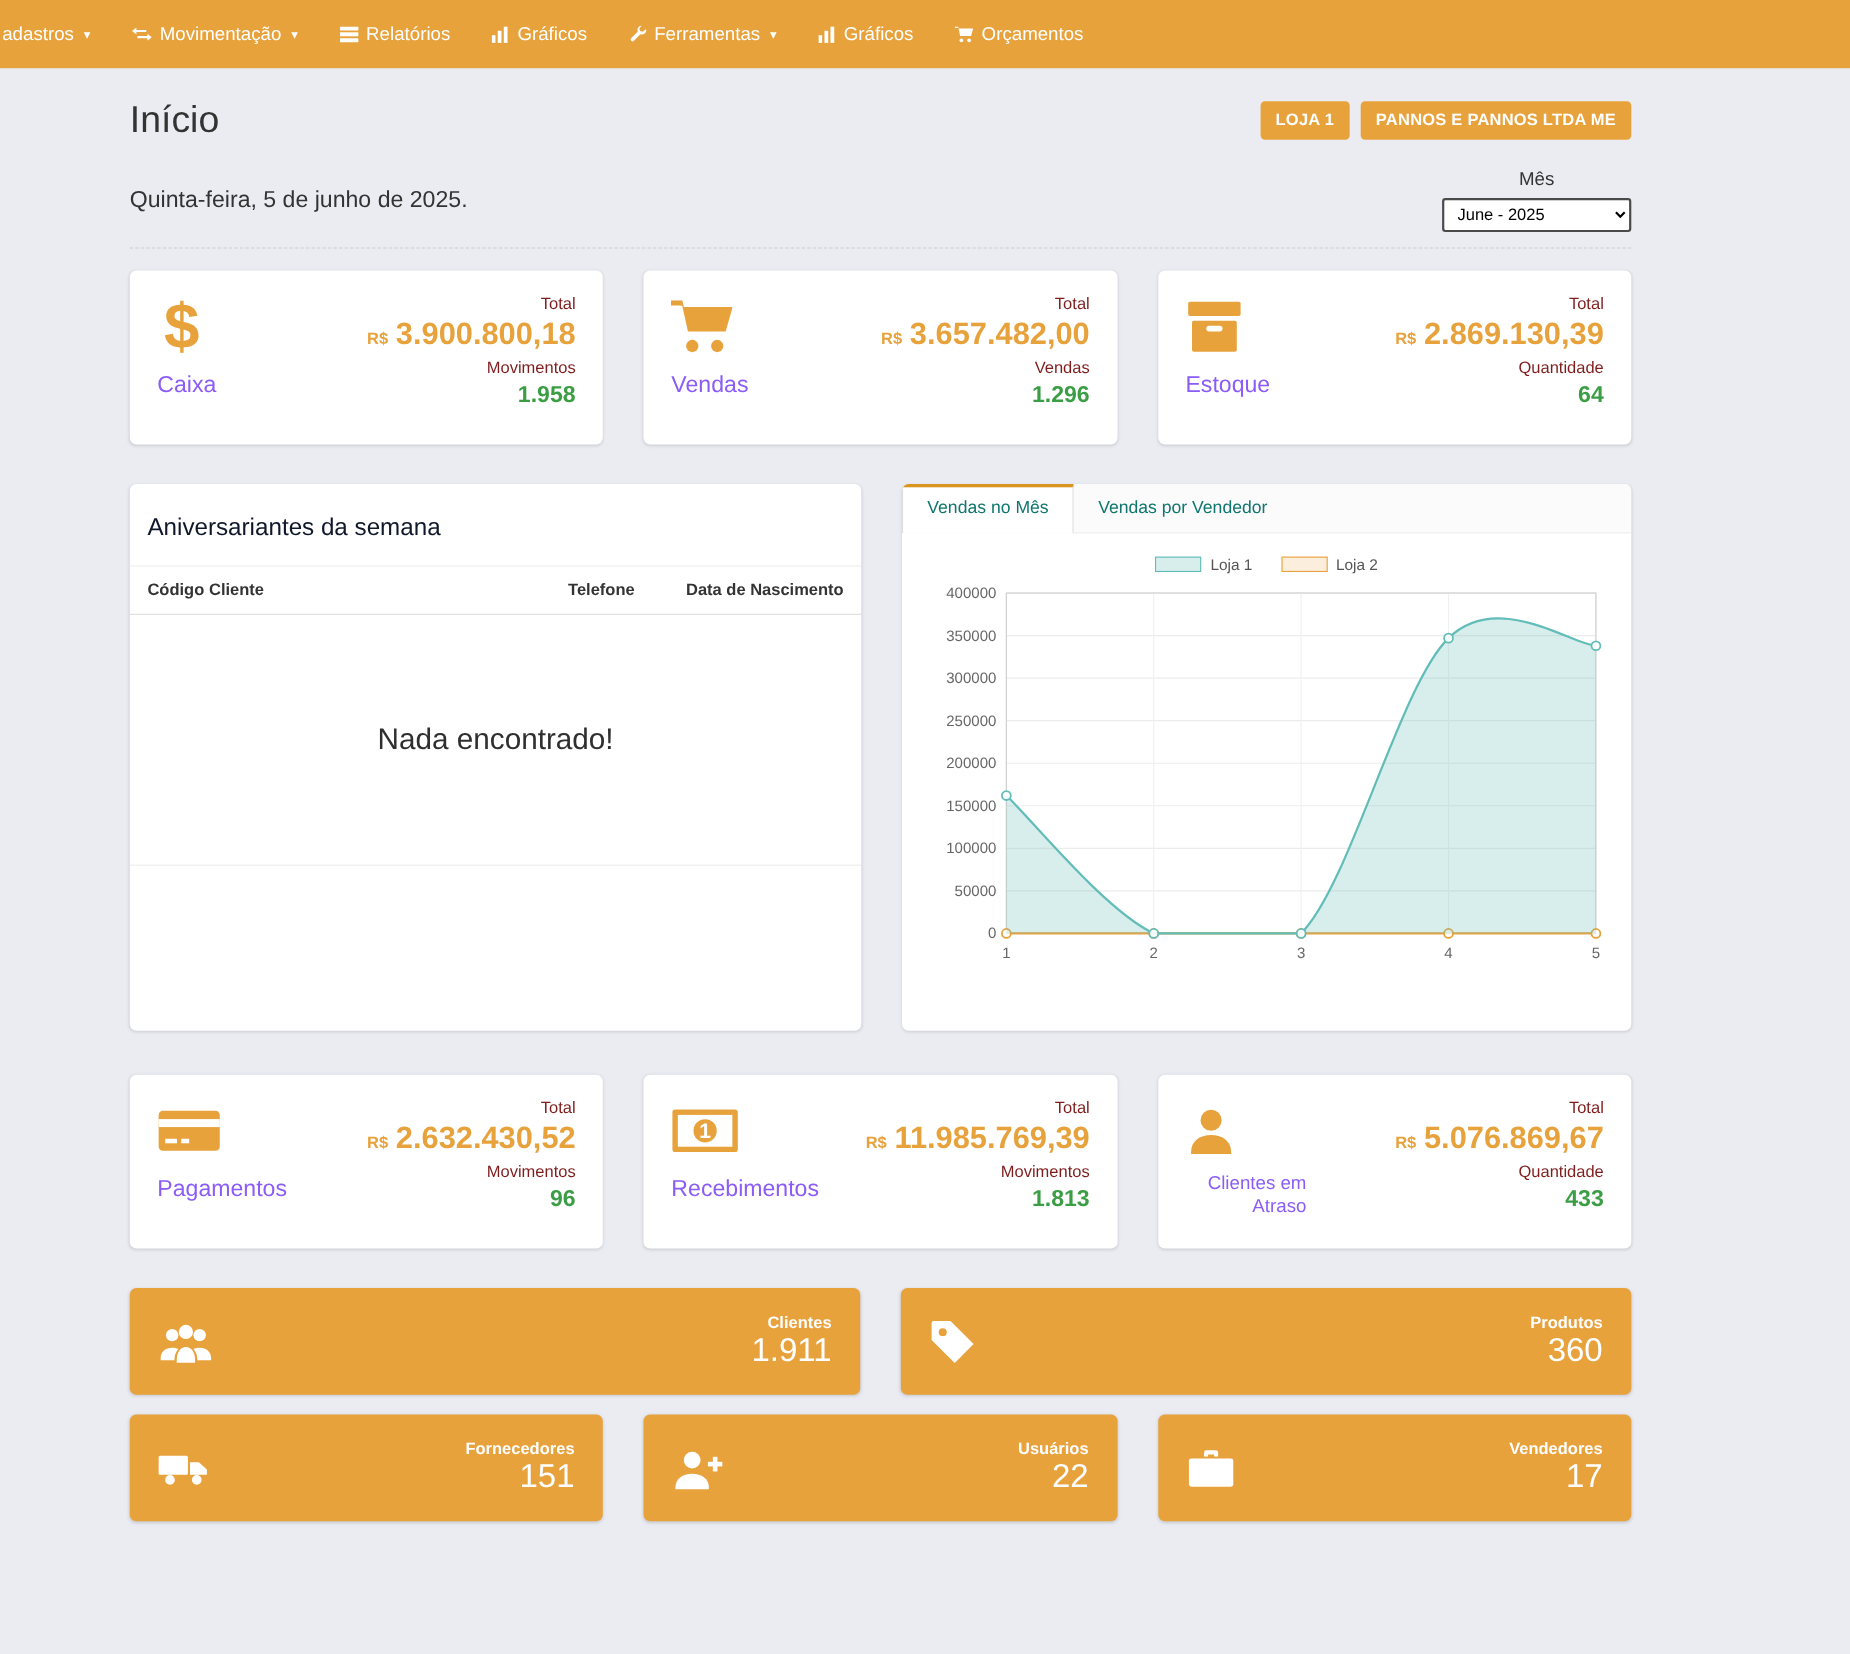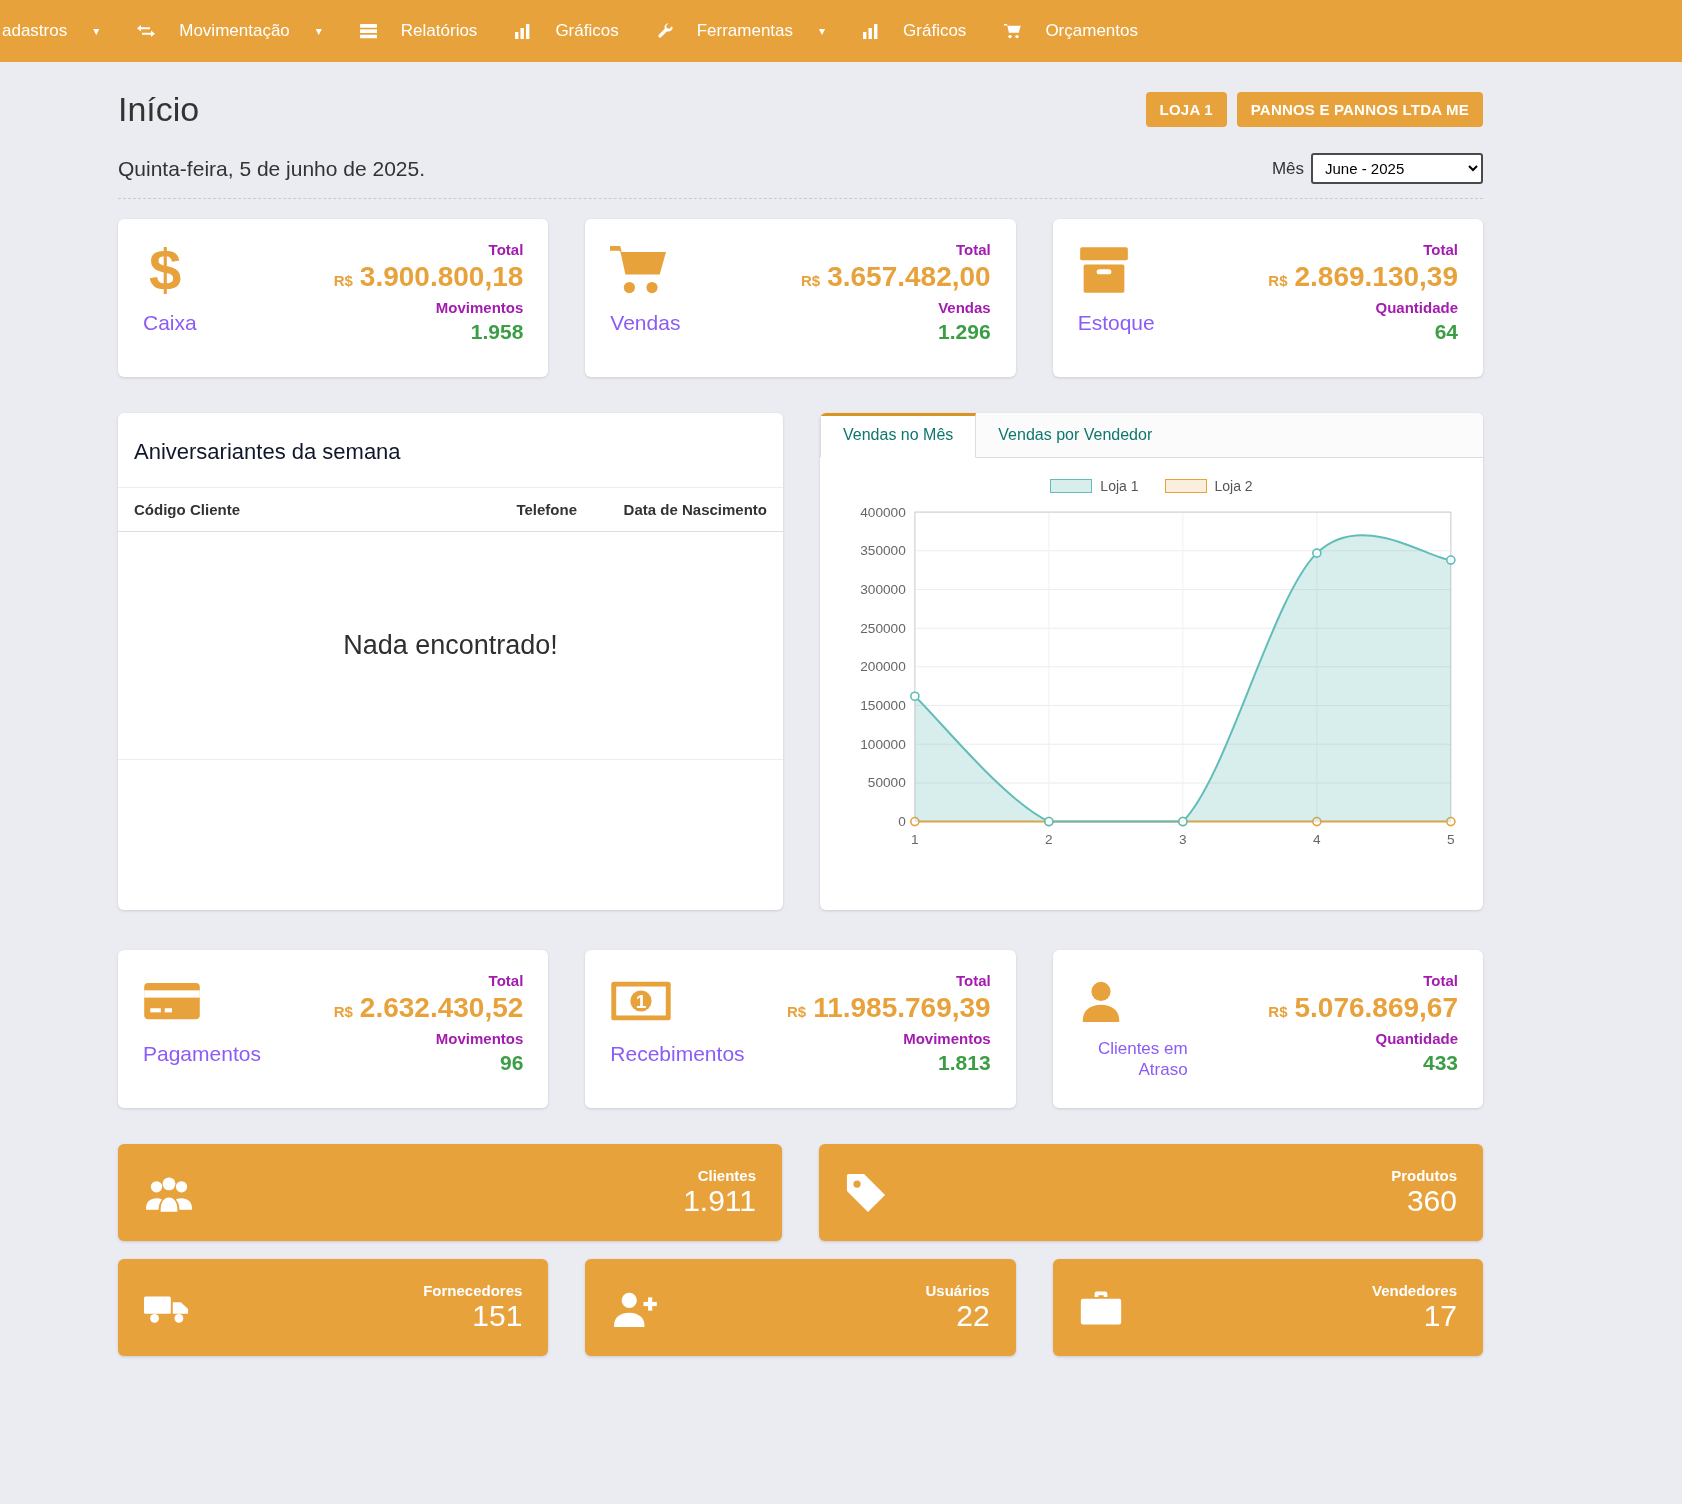--- a/index.html
+++ b/index.html
@@ -9,21 +9,21 @@
     background:#eaecf1;
     font-family:"Liberation Sans", sans-serif;
     color:#333;
   }
   
   .topnav {
     height:62px; background:#E8A23C; display:flex; align-items:center;
     color:#fff; font-size:17px; width:100%;
   }
   .nav-item {
-    display:flex; align-items:center; gap:24px; padding:0 19px; height:100%;
+    display:flex; align-items:center; gap:7px; padding:0 19px; height:100%;
     cursor:pointer; white-space:nowrap;
   }
   .nav-item:first-child { padding-left:2px; }
   .nav-icon { display:flex; align-items:center; }
   .nav-icon svg { fill:#fff; }
   .caret { font-size:12px; margin-left:2px; }
   
   .content { width:1365px; margin-left:118px; padding-bottom:70px; }
   .title-row { display:flex; justify-content:space-between; align-items:center; margin-top:28px; }
   .page-title { font-size:34px; font-weight:400; color:#333; margin:0; }
@@ -31,42 +31,42 @@
   .badge {
     background:#E8A23C; color:#fff; font-weight:700; font-size:15px;
     padding:9px 14px; border-radius:4px; border:none; cursor:pointer;
     font-family:"Liberation Sans", sans-serif; letter-spacing:.2px;
   }
   .date-row {
     display:flex; justify-content:space-between; align-items:center;
     margin-top:24px; padding-bottom:14px; border-bottom:1px dashed #c7ccd4;
     font-size:21px; color:#333;gap:11px;
   }
-  .month-wrap { font-size:17px; display:flex; align-items:center; gap:7px; }
+  .month-wrap { font-size:17px; display:flex; align-items:center; gap:7px;flex-direction:column; }
   .month-select {
     font-size:15px; padding:4px 8px; border:2px solid #4a4a4a; border-radius:3px;
     background:#fff; width:172px; font-family:"Liberation Sans", sans-serif;
   }
   .grid3 { display:grid; grid-template-columns:repeat(3,1fr); gap:37px; margin-top:20px; }
   .grid2 { display:grid; grid-template-columns:665px 663px; gap:37px; margin-top:36px; }
   .gridw { display:grid; grid-template-columns:repeat(2,1fr); gap:37px; margin-top:36px; }
   .grids { display:grid; grid-template-columns:repeat(3,1fr); gap:37px; margin-top:18px; }
   
   .card {
     background:#fff; border-radius:6px; box-shadow:0 1px 3px rgba(0,0,0,.13);
   }
   .stat { display:flex; justify-content:space-between; padding:22px 25px; min-height:158px; }
   .stat-left { display:flex; flex-direction:column; justify-content:flex-start; }
   .stat-icon { color:#E8A23C; height:58px; display:flex; align-items:center; }
   .stat-icon svg { fill:currentColor; }
   .dollar-glyph { font-size:58px; font-weight:700; color:#E8A23C; line-height:56px; padding-left:6px; }
   .stat-label { font-size:21px; color:#8b5cf6; margin-top:12px;text-align:right; }
   .stat-label.small { font-size:17px; line-height:1.25; margin-top:8px; max-width:110px; }
   .stat-right { text-align:right; }
-  .mini-label { font-size:15px; font-weight:700; color:#a21caf; }
+  .mini-label { font-size:15px; font-weight:400; color:#7f1d1d; }
   .value-line { margin:3px 0 6px; white-space:nowrap; }
   .currency { font-size:15px; font-weight:700; color:#E8A23C; margin-right:7px; }
   .big-orange { font-size:28px; font-weight:700; color:#E8A23C; }
   .green-val { font-size:21px; font-weight:700; color:#3B9E45; margin-top:4px; }
   
   .bday { height:497px; display:flex; flex-direction:column; }
   .bday-title { font-size:22px; color:#0f172a; padding:26px 16px 22px; border-bottom:1px solid #ededed; }
   .bday-head {
     display:grid; grid-template-columns:56px 1fr 110px 190px;
     padding:13px 16px; font-size:15px; font-weight:700; border-bottom:1px solid #ddd;

